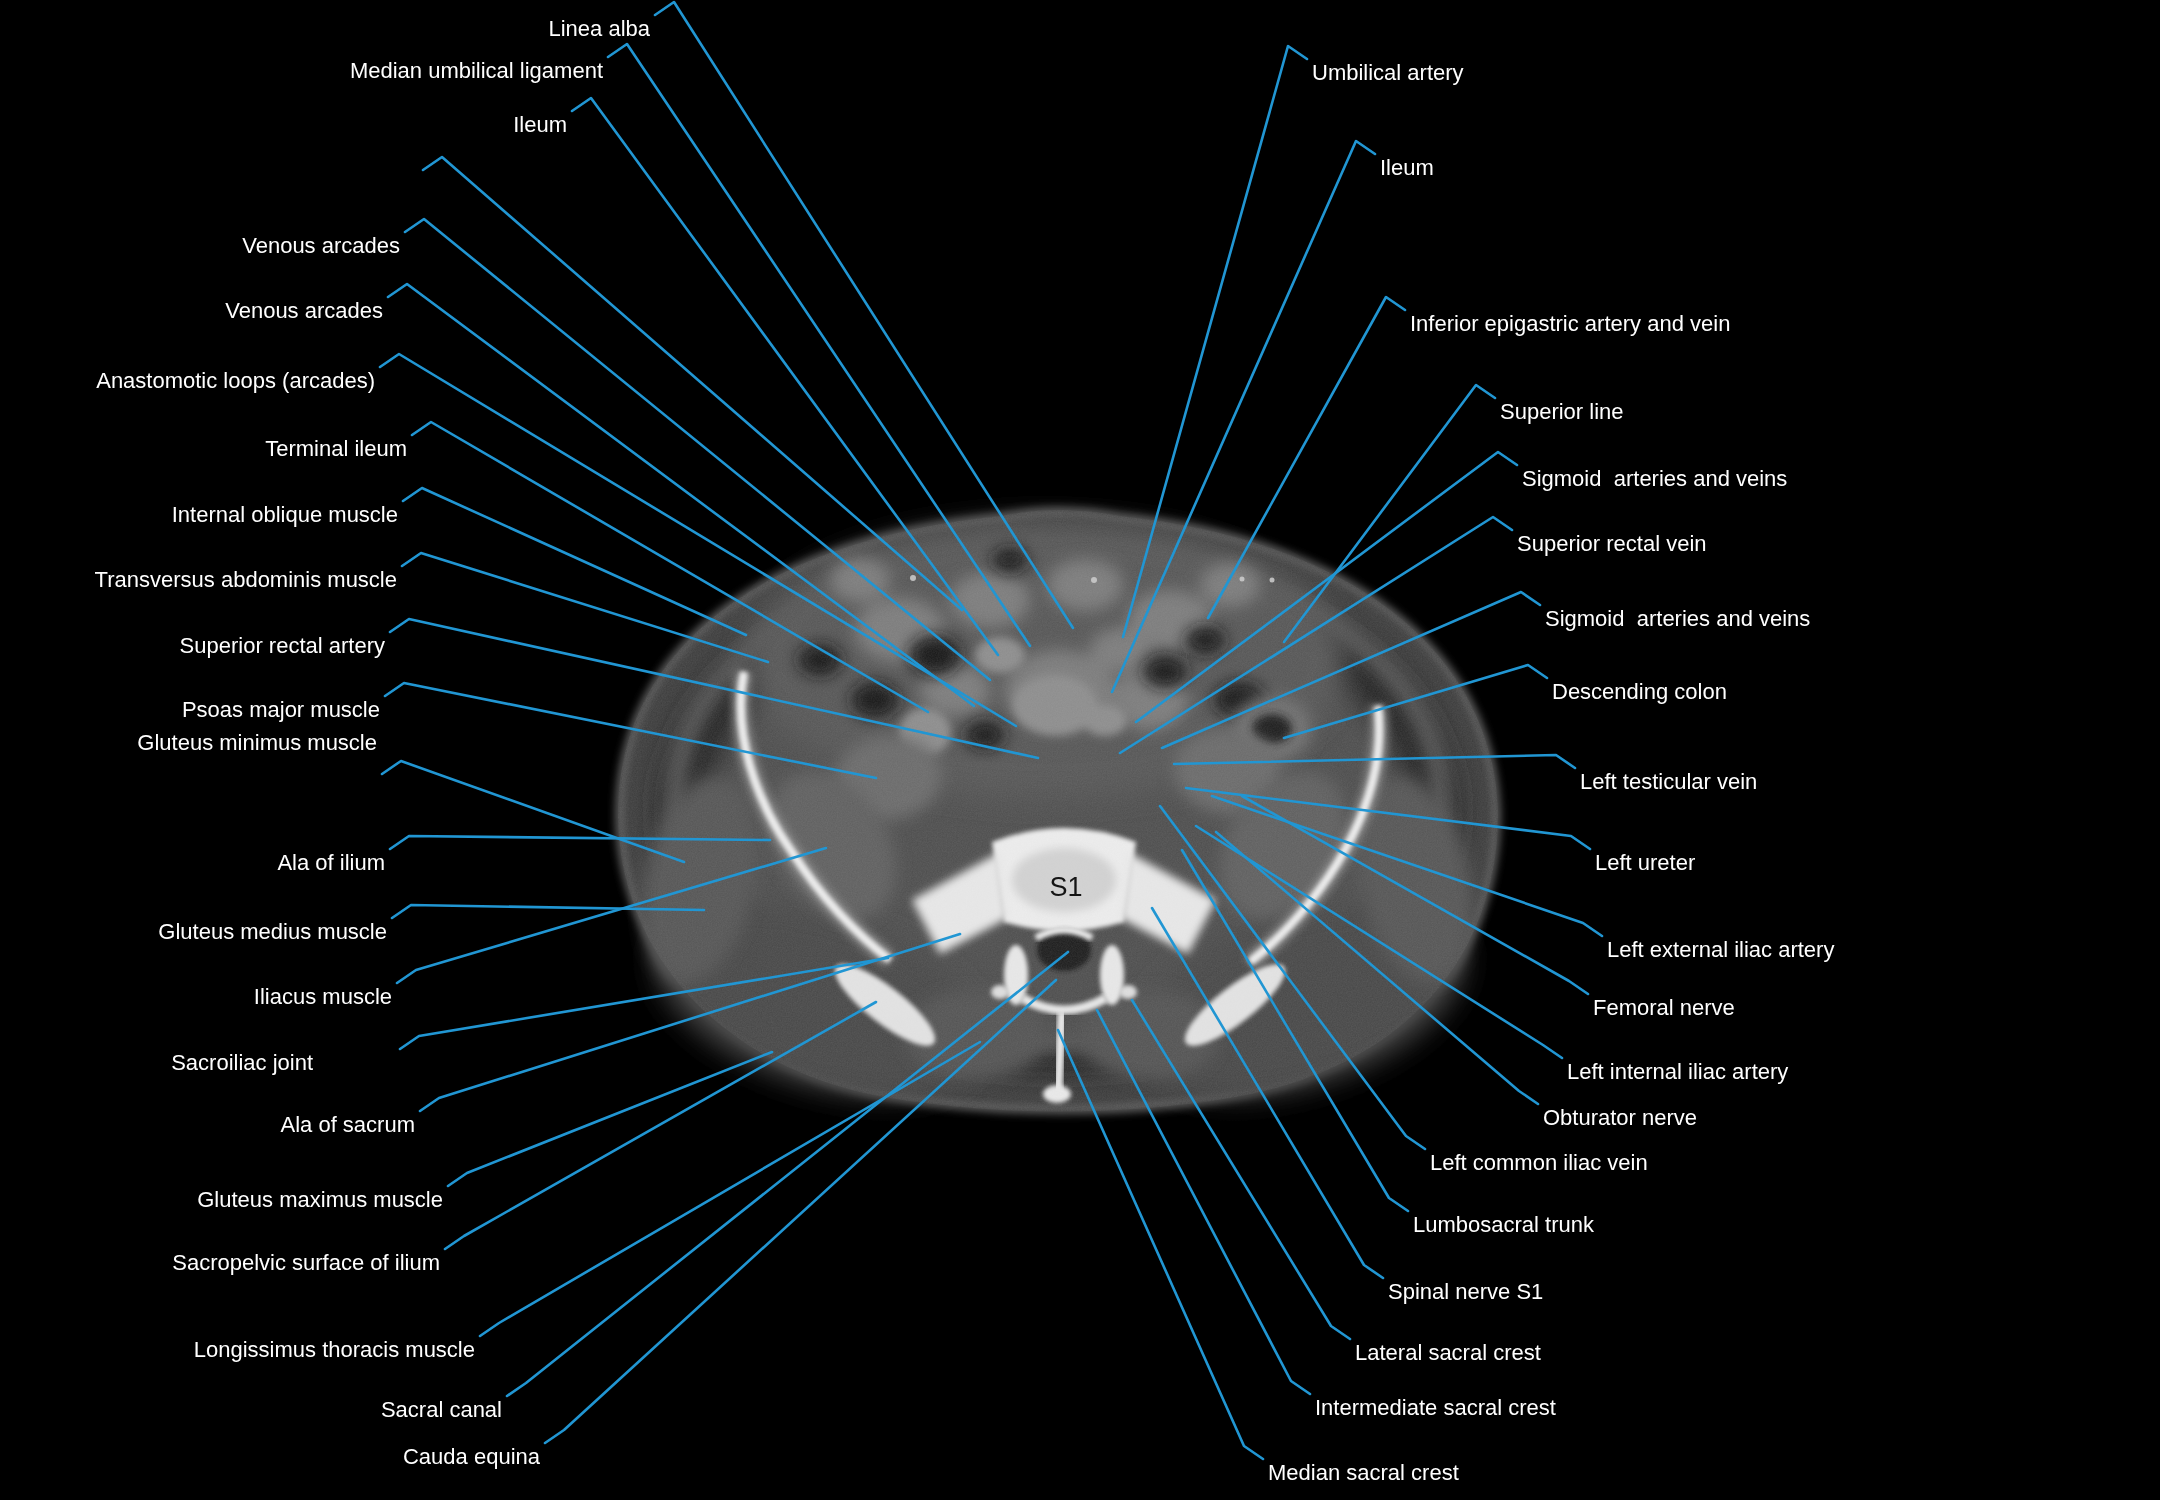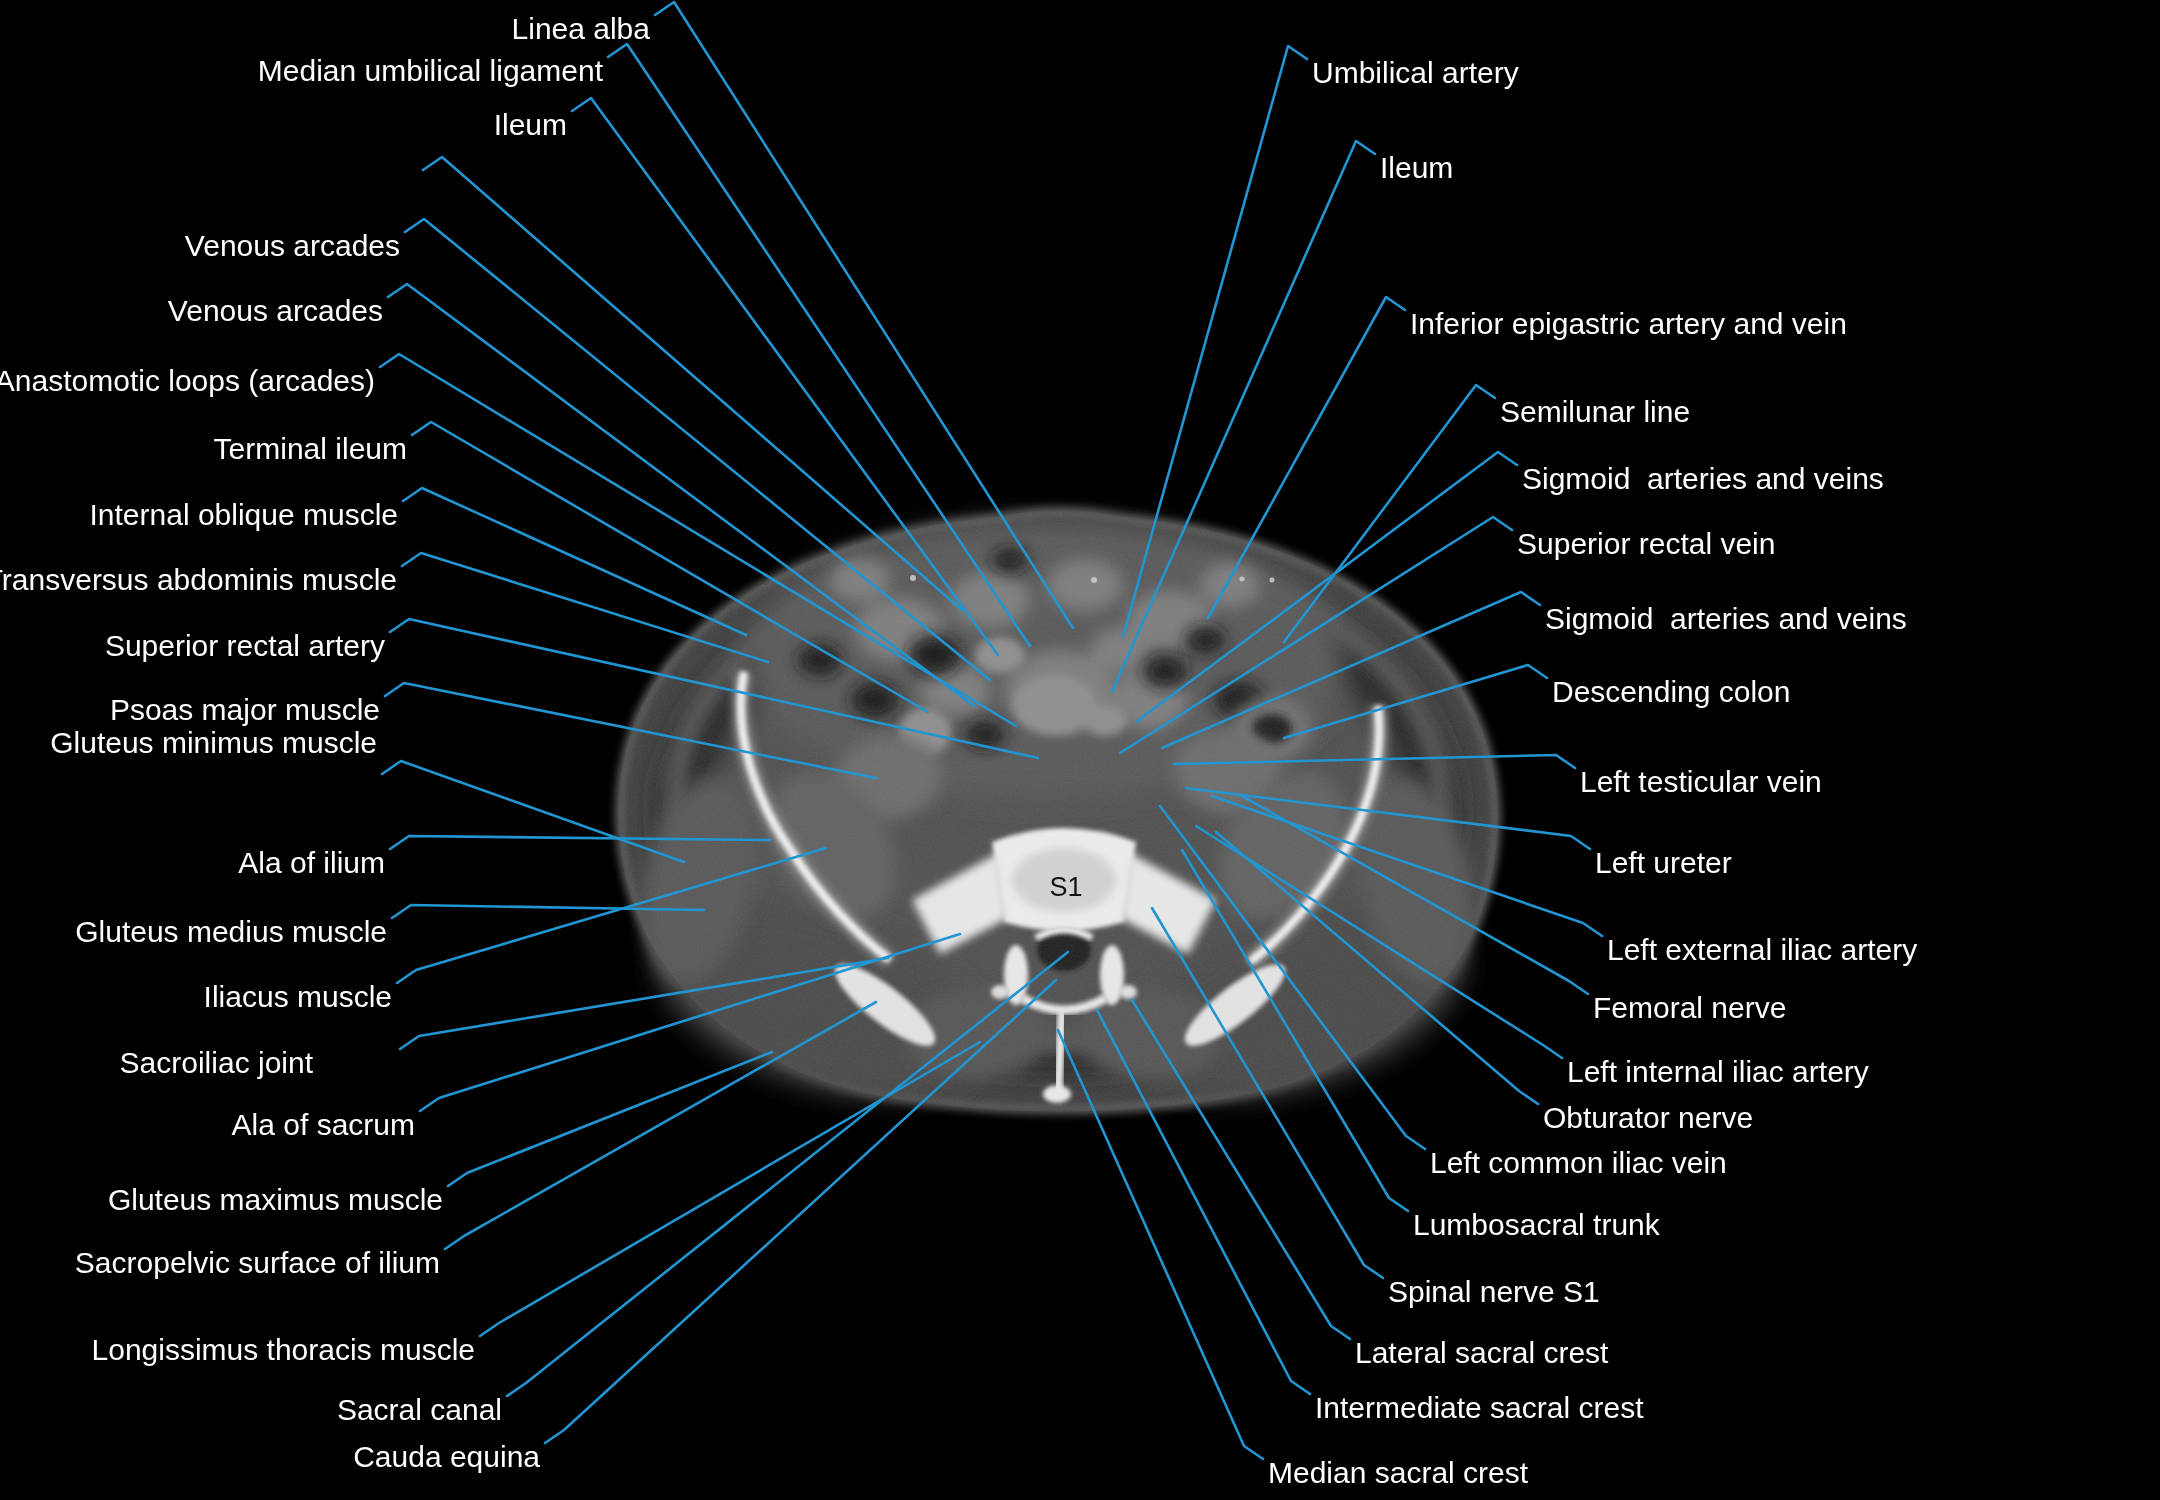--- a/index.html
+++ b/index.html
@@ -1,20 +1,20 @@
 <!DOCTYPE html>
 <html style="--bg: #000000; --lab: #ffffff; --line: #2196d3; --s1: #141414;"><head>
 <meta charset="utf-8">
 <style>
   html,body{margin:0;padding:0;background:#000;}
   .stage{position:relative;width:2160px;height:1500px;background:var(--bg,#000);
          overflow:hidden;font-family:"Liberation Sans",sans-serif;}
   #scene{position:absolute;left:0;top:0;width:2160px;height:1500px;}
   #labels-layer{position:absolute;left:0;top:0;width:2160px;height:1500px;pointer-events:none;}
-  .label{position:absolute;font-size:30px;line-height:38px;color:var(--lab,#fff);
+  .label{position:absolute;font-size:22px;line-height:38px;color:var(--lab,#fff);
          white-space:pre;pointer-events:auto;cursor:pointer;}
   .leader{fill:none;stroke:var(--line,#2196d3);stroke-width:2.6;
           stroke-linecap:round;stroke-linejoin:round;}
   .s1text{font-size:27px;fill:var(--s1,#141414);font-family:"Liberation Sans",sans-serif;}
 </style>
 </head>
 <body>
 
 <div class="stage">
   <svg id="scene" viewBox="0 0 2160 1500">
@@ -202,21 +202,21 @@
       <div class="label left" style="top: 1044px; right: 1847px;">Sacroiliac joint</div>
       <div class="label left" style="top: 1106px; right: 1745px;">Ala of sacrum</div>
       <div class="label left" style="top: 1181px; right: 1717px;">Gluteus maximus muscle</div>
       <div class="label left" style="top: 1331px; right: 1685px;">Longissimus thoracis muscle</div>
       <div class="label left" style="top: 1244px; right: 1720px;">Sacropelvic surface of ilium</div>
       <div class="label left" style="top: 1391px; right: 1658px;">Sacral canal</div>
       <div class="label left" style="top: 1438px; right: 1620px;">Cauda equina</div>
       <div class="label right" style="top: 54px; left: 1312px;">Umbilical artery</div>
       <div class="label right" style="top: 149px; left: 1380px;">Ileum</div>
       <div class="label right" style="top: 305px; left: 1410px;">Inferior epigastric artery and vein</div>
-      <div class="label right" style="top: 393px; left: 1500px;">Semilunar line</div>
+      <div class="label right" style="top: 393px; left: 1500px;">Superior line</div>
       <div class="label right" style="top: 460px; left: 1522px;">Sigmoid  arteries and veins</div>
       <div class="label right" style="top: 525px; left: 1517px;">Superior rectal vein</div>
       <div class="label right" style="top: 600px; left: 1545px;">Sigmoid  arteries and veins</div>
       <div class="label right" style="top: 673px; left: 1552px;">Descending colon</div>
       <div class="label right" style="top: 763px; left: 1580px;">Left testicular vein</div>
       <div class="label right" style="top: 844px; left: 1595px;">Left ureter</div>
       <div class="label right" style="top: 931px; left: 1607px;">Left external iliac artery</div>
       <div class="label right" style="top: 989px; left: 1593px;">Femoral nerve</div>
       <div class="label right" style="top: 1053px; left: 1567px;">Left internal iliac artery</div>
       <div class="label right" style="top: 1099px; left: 1543px;">Obturator nerve</div>

